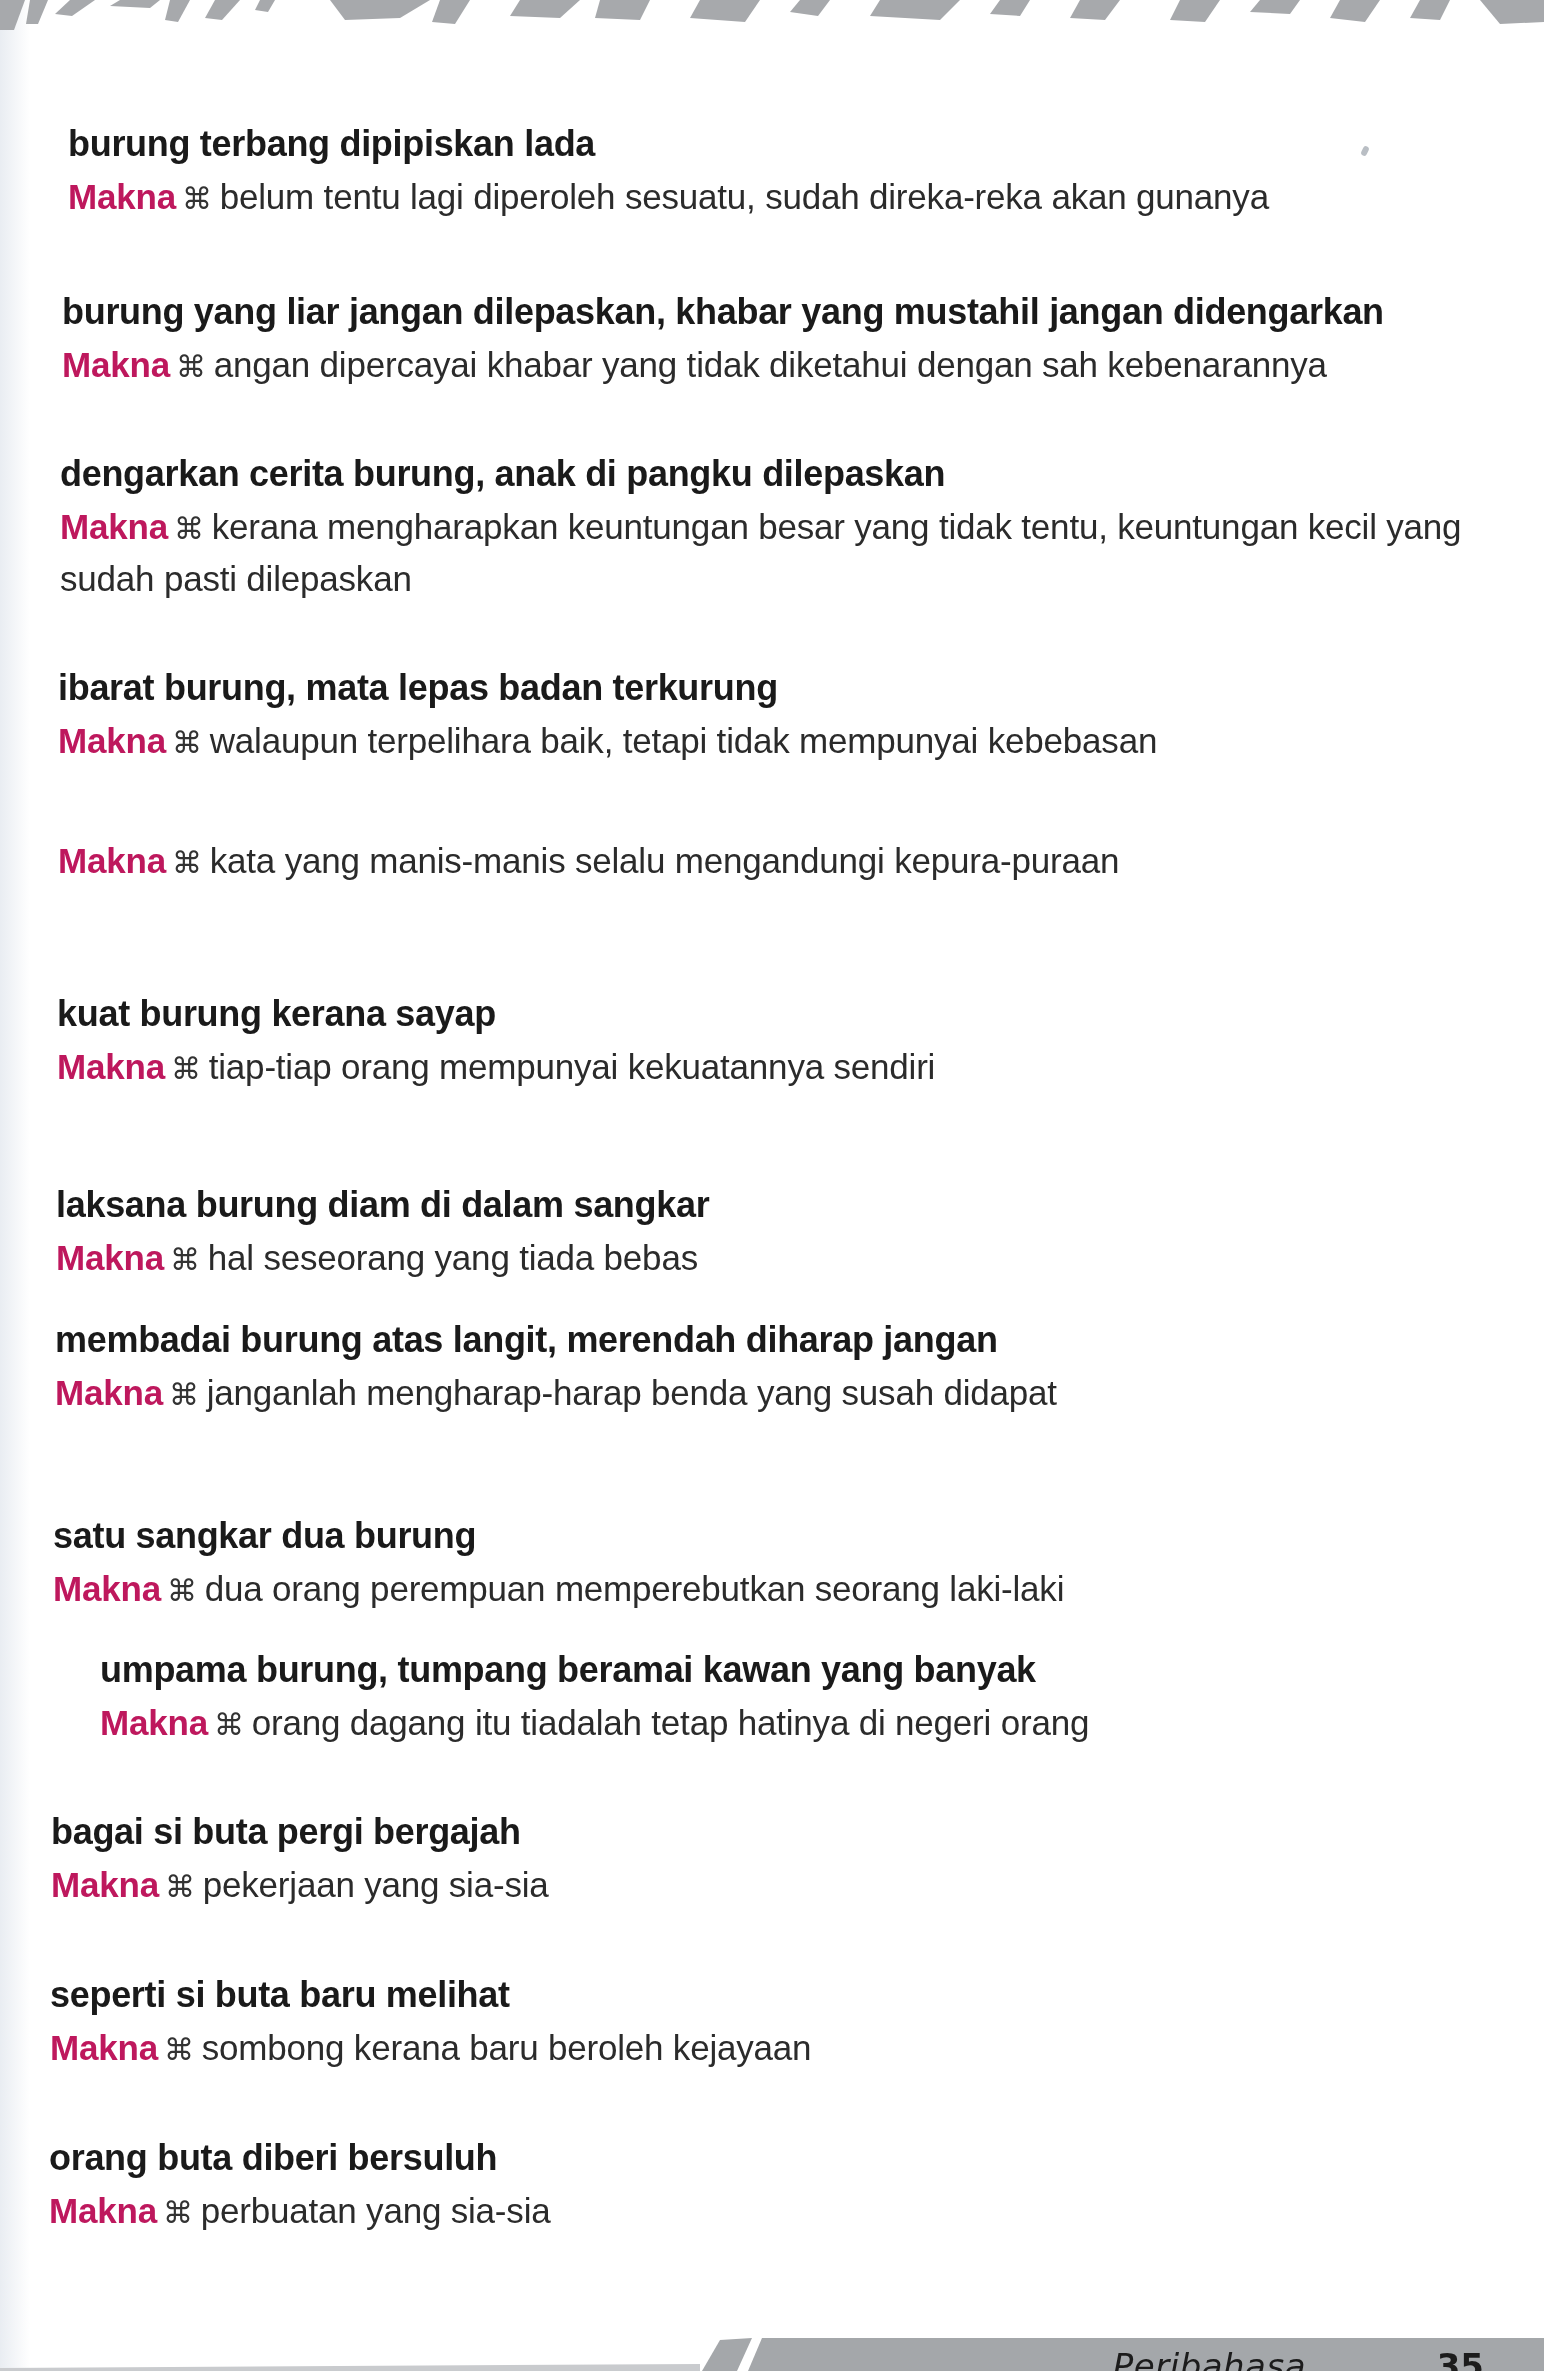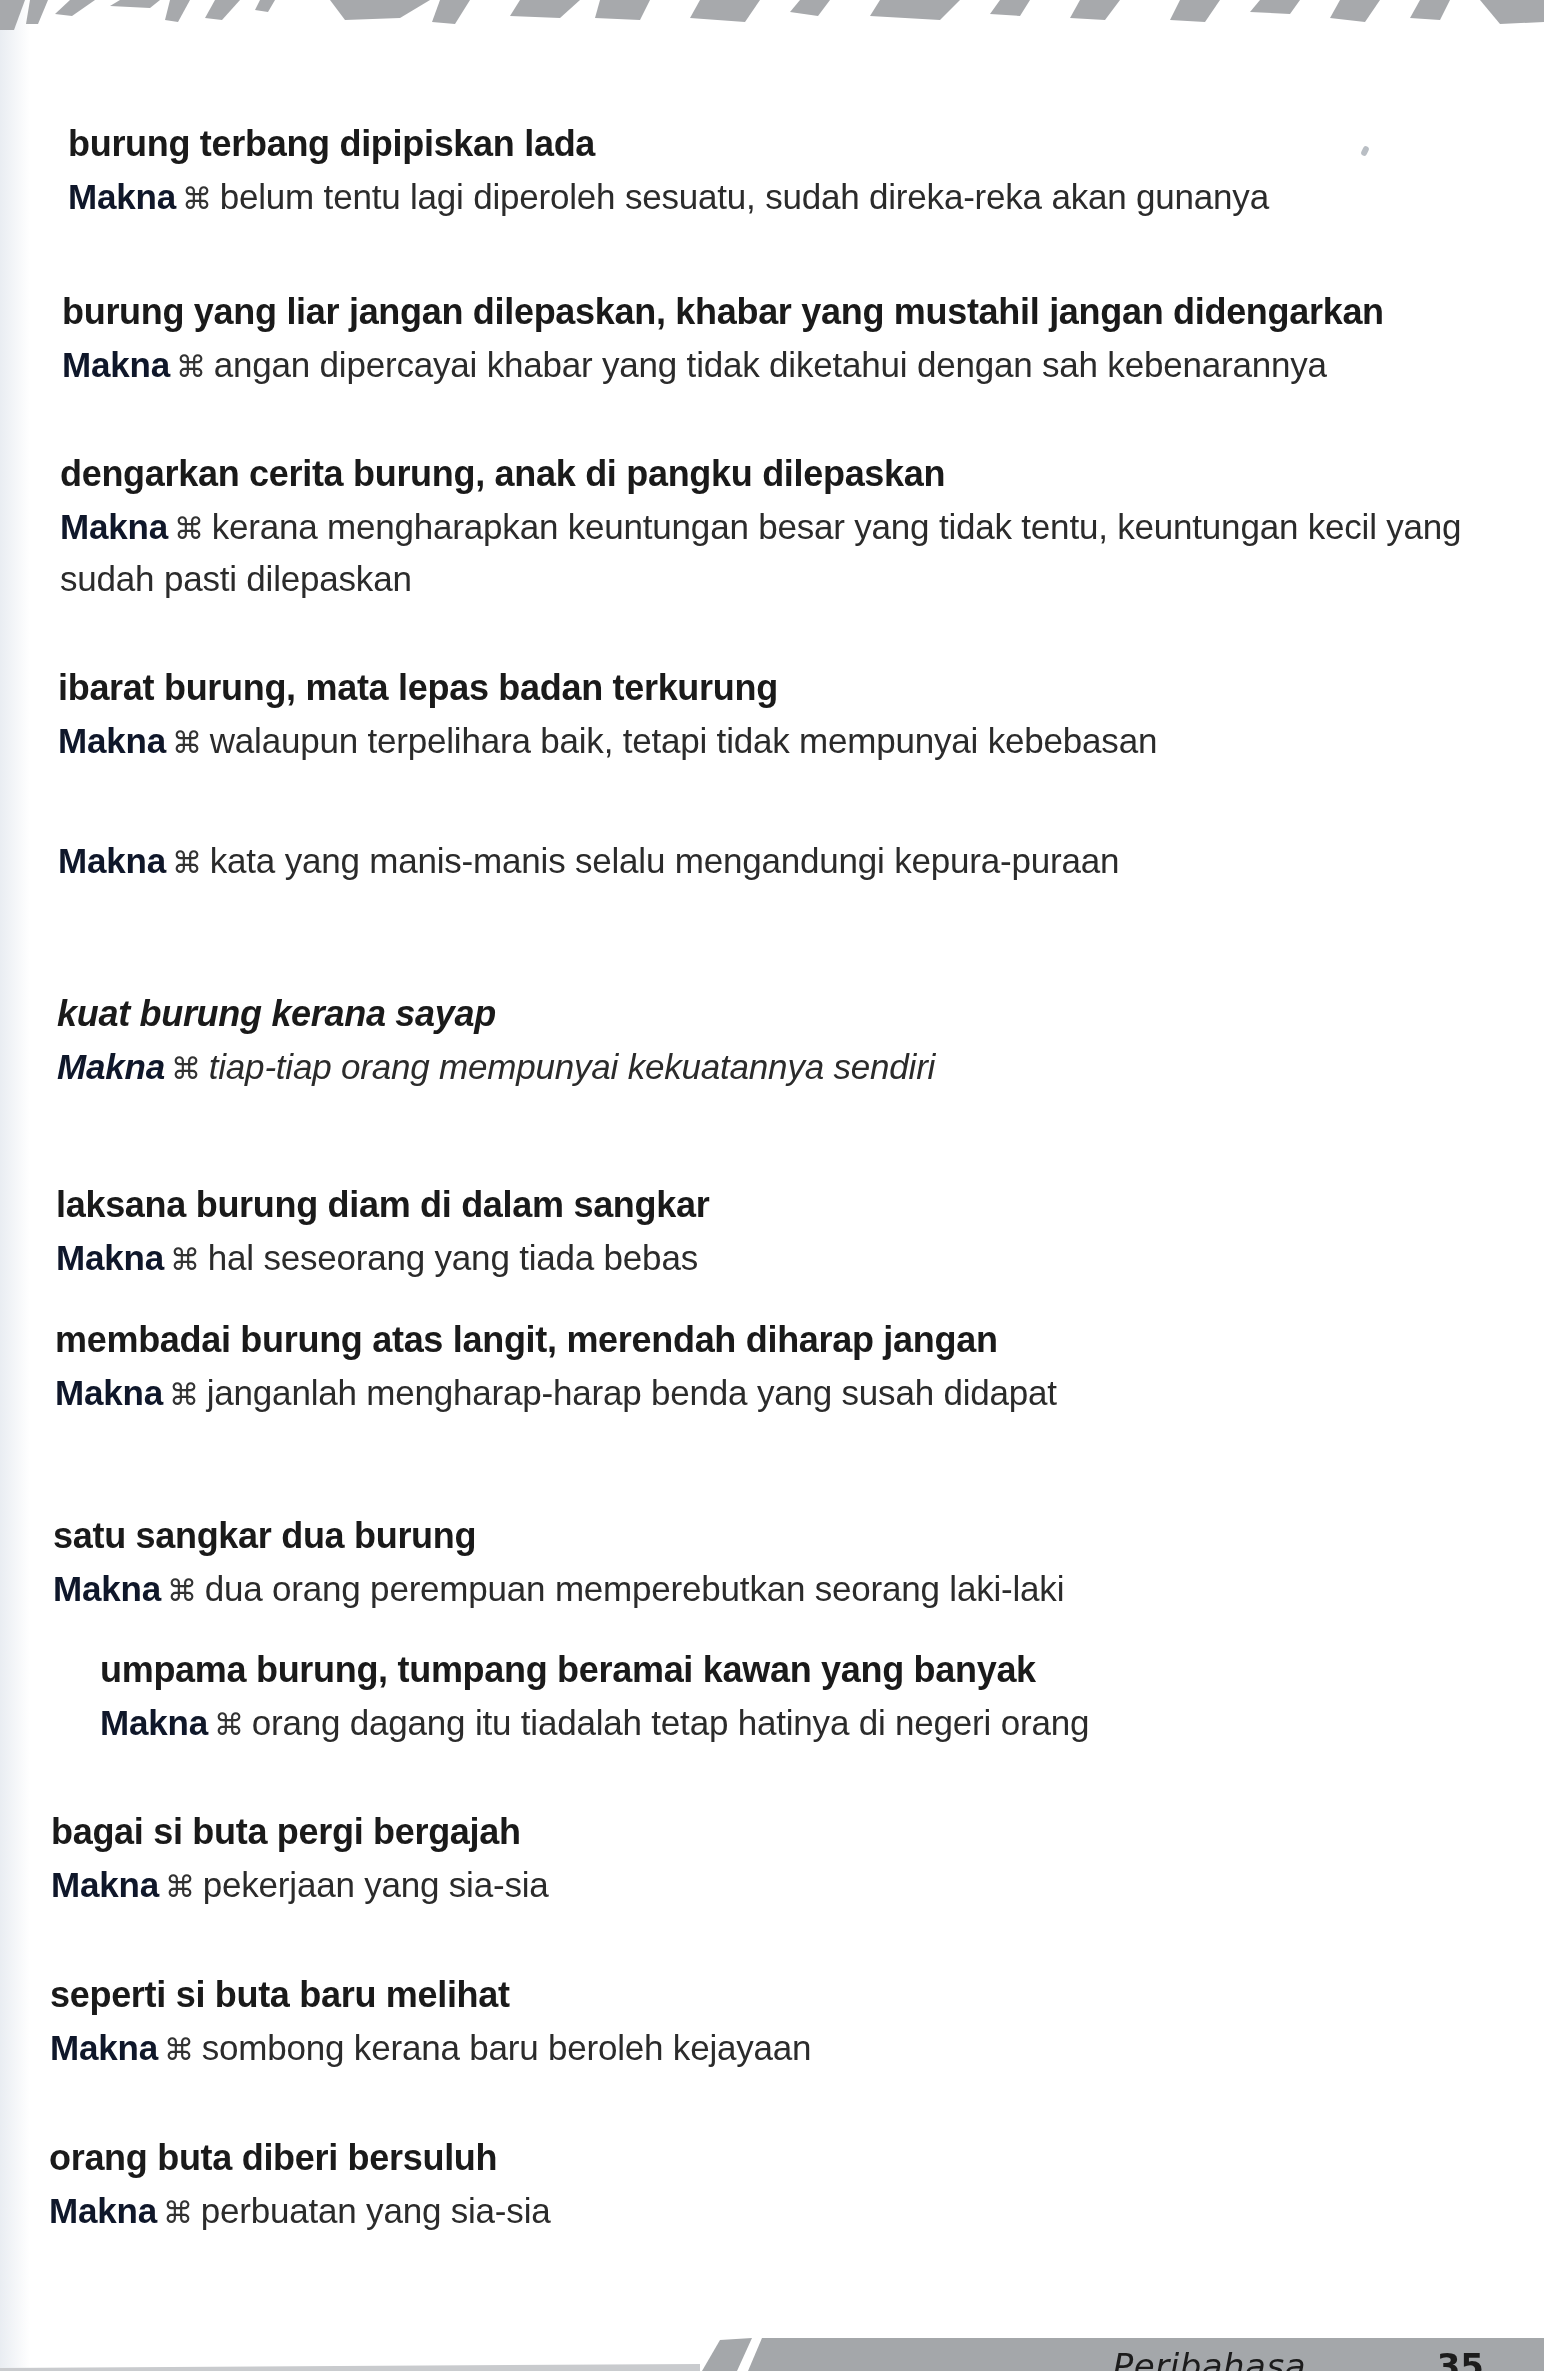--- a/index.html
+++ b/index.html
@@ -50,21 +50,21 @@
     }
     .entry-meaning {
       font-size: 35px;
       line-height: 50px;
       margin-top: 6px;
       color: #2b2b2b;
       letter-spacing: -0.2px;
     }
     .makna-label {
       font-weight: bold;
-      color: #0f172a;
+      color: #be185d;
     }
     .cmd-icon {
       display: inline-block;
       font-family: "DejaVu Sans", sans-serif;
       font-size: 30px;
       margin: 0 8px 0 6px;
       color: #333;
     }
 
     
@@ -163,21 +163,21 @@
       <span class="makna-label">Makna</span><span class="cmd-icon">⌘</span><span>walaupun terpelihara baik, tetapi tidak mempunyai kebebasan</span>
     </div>
   </div>
 
   <div class="entry" style="left:58px; top:830px;">
     <div class="entry-meaning">
       <span class="makna-label">Makna</span><span class="cmd-icon">⌘</span><span>kata yang manis-manis selalu mengandungi kepura-puraan</span>
     </div>
   </div>
 
-  <div class="entry" style="left:57px; top:992px;font-style:italic;">
+  <div class="entry" style="left:57px; top:992px;">
     <div class="entry-title">kuat burung kerana sayap</div>
     <div class="entry-meaning">
       <span class="makna-label">Makna</span><span class="cmd-icon">⌘</span><span>tiap-tiap orang mempunyai kekuatannya sendiri</span>
     </div>
   </div>
 
   <div class="entry" style="left:56px; top:1155px;margin-top:28px;">
     <div class="entry-title">laksana burung diam di dalam sangkar</div>
     <div class="entry-meaning">
       <span class="makna-label">Makna</span><span class="cmd-icon">⌘</span><span>hal seseorang yang tiada bebas</span>

